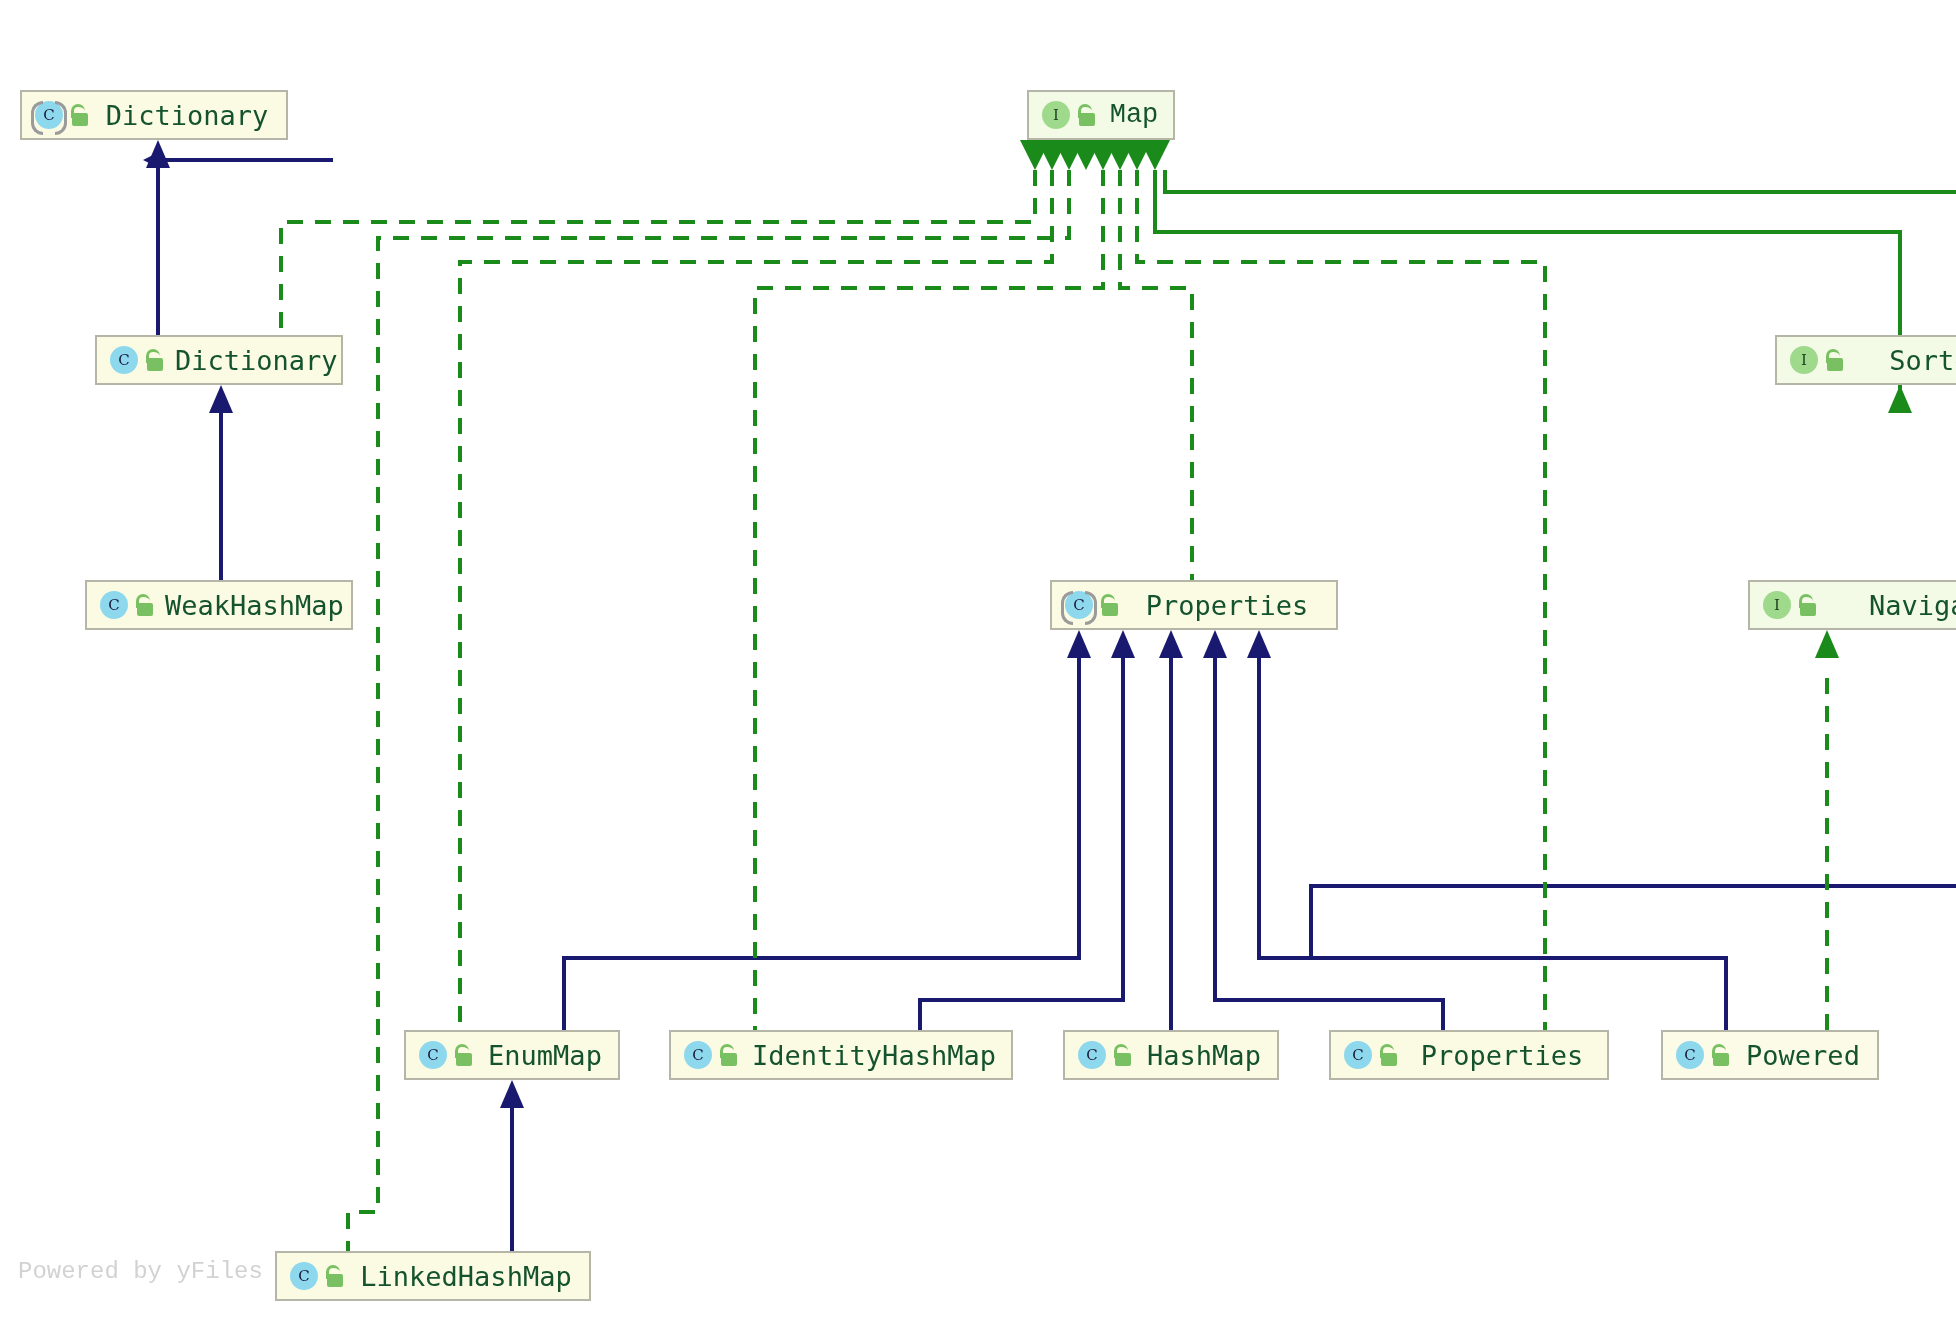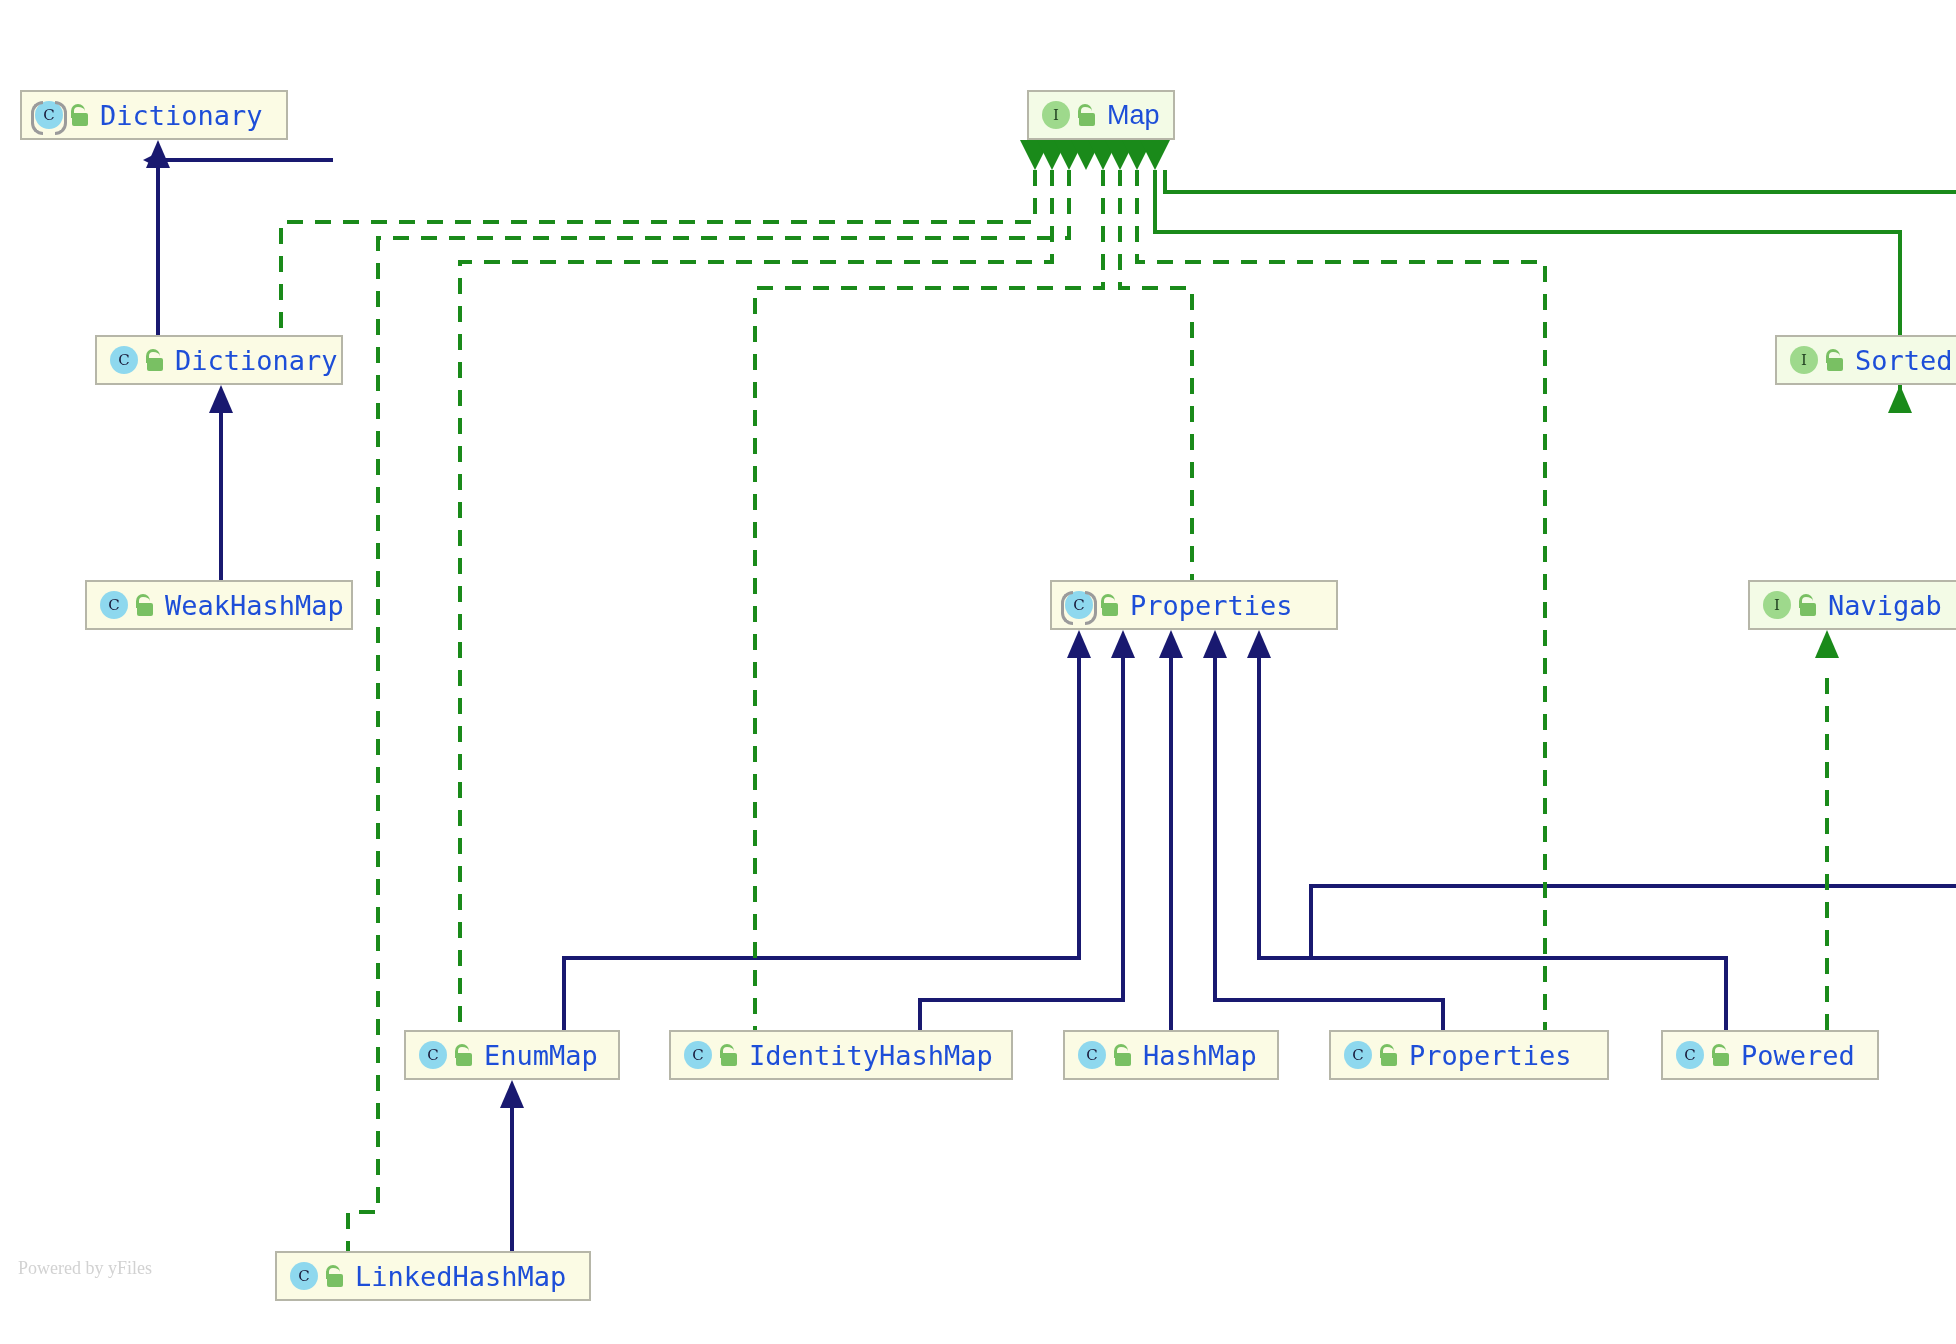--- a/index.html
+++ b/index.html
@@ -112,36 +112,36 @@
     top: 1px;
     width: 11px;
     height: 11px;
     border: 3px solid #79c063;
     border-bottom: none;
     border-right: none;
     border-radius: 7px 7px 0 0;
   }
   .node-label {
     flex: 1 1 auto;
-    text-align: left;
+    text-align: center;
     font-size: 27px;
-    color: #1d4ed8;
+    color: #14532d;
     letter-spacing: 0px;
     padding: 0 12px 0 4px;
     font-family: "DejaVu Sans Mono", monospace;
   }
   .node-label.sans {
-    font-family: Liberation Sans, sans-serif;
+    font-family: Liberation Mono, monospace;
   }
   .watermark {
     position: absolute;
     left: 18px;
     top: 1258px;
-    font-family: Liberation Serif, serif;
-    font-size: 18px;
+    font-family: Liberation Mono, monospace;
+    font-size: 24px;
     color: #d2d2d2;
     user-select: none;
   }
 </style>
 </head>
 <body>
 
 <div id="diagram-root">
 
   <svg class="canvas" viewBox="0 0 1956 1344" xmlns="http://www.w3.org/2000/svg">

